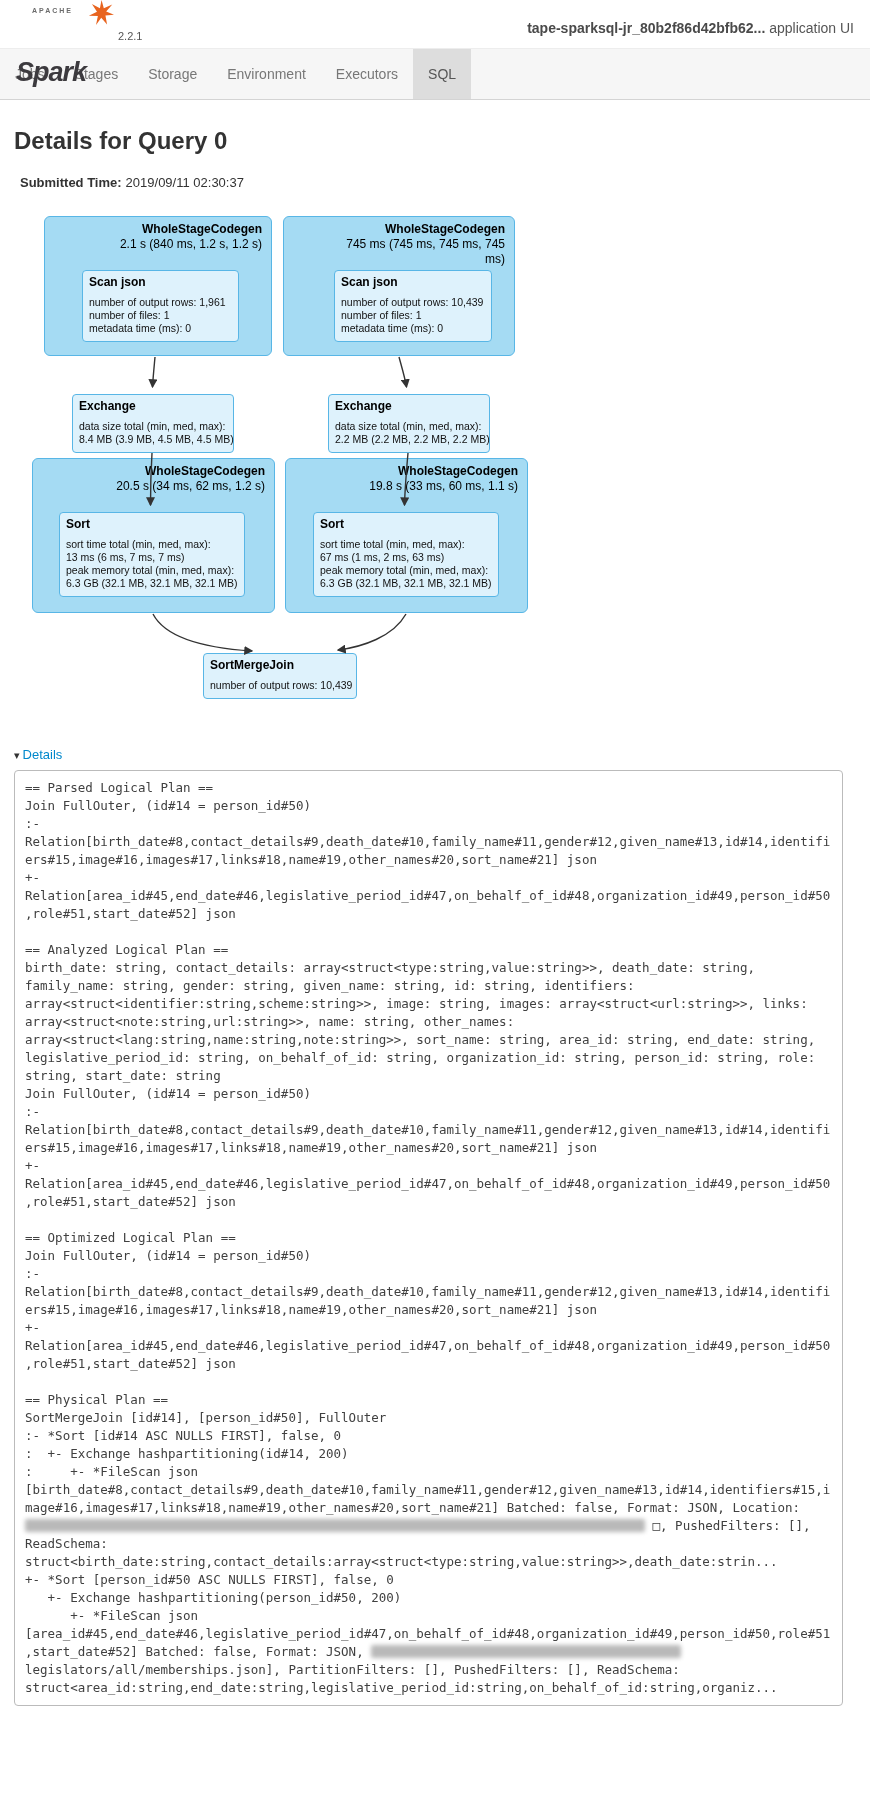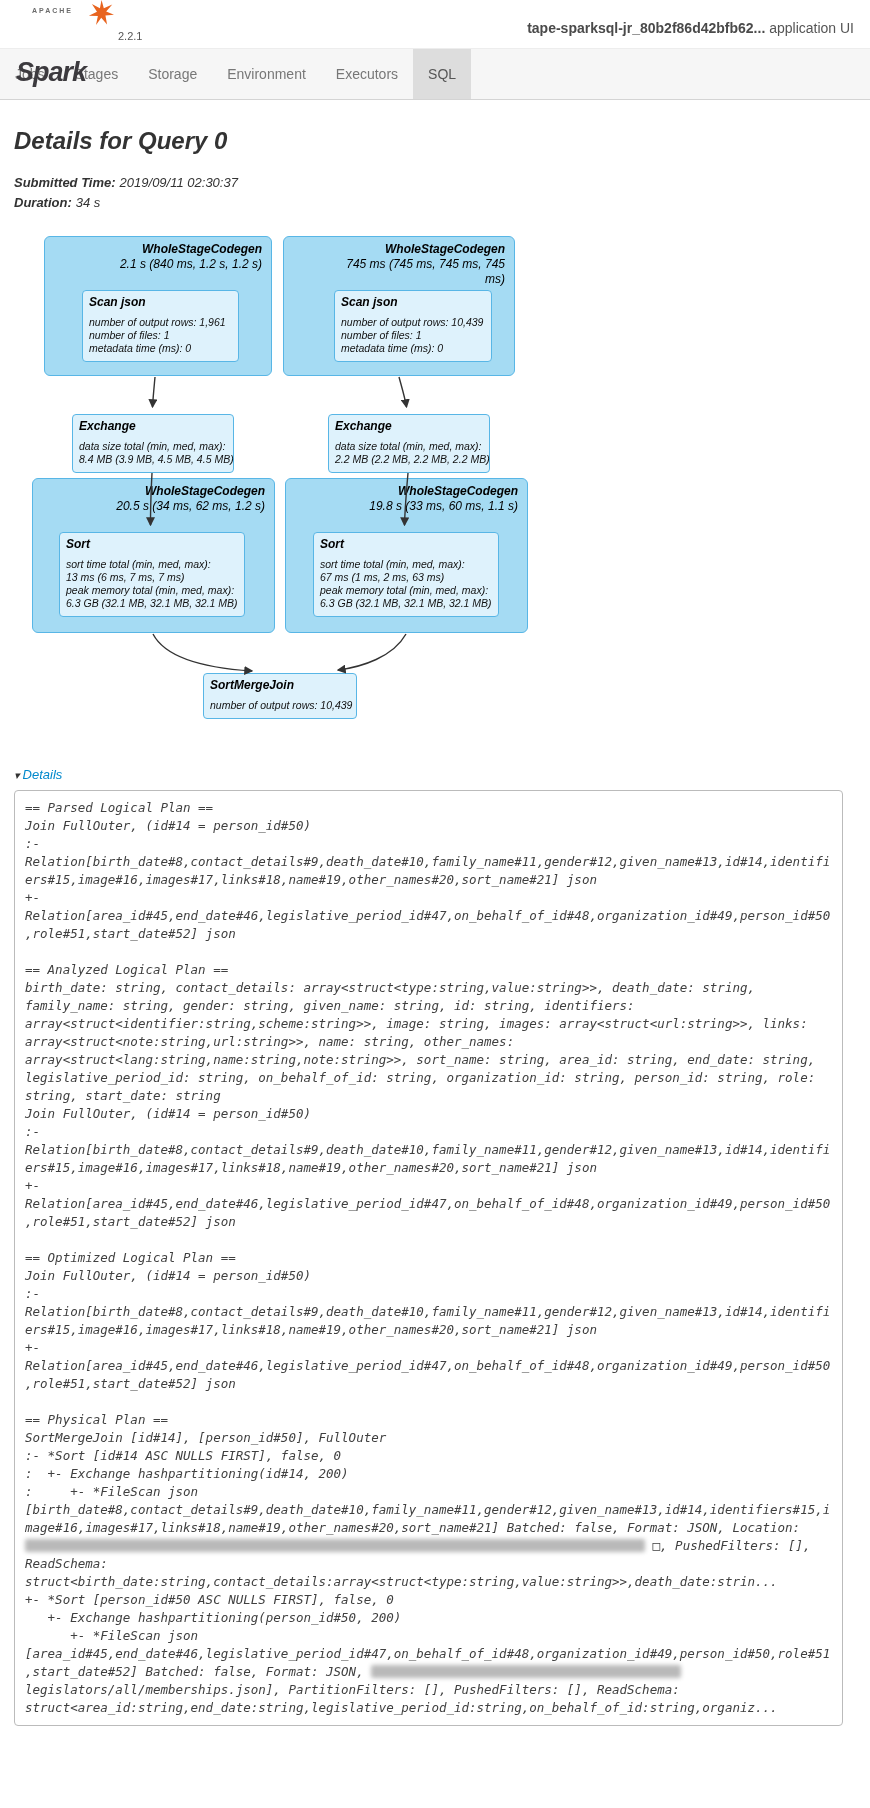--- a/index.html
+++ b/index.html
@@ -46,24 +46,24 @@
   .tab {
     padding: 15px 15px;
     font-size: 14px;
     line-height: 20px;
     color: #777;
     cursor: pointer;
   }
   .tab.active { background: #dddddd; color: #555; }
 
   
-  main { padding: 0 27px 24px 14px; font-style: italic; }
+  main { padding: 0 27px 24px 14px; }
   h2.page-title { font-size: 24px; font-weight: bold; color: #333; margin: 27px 0 18px 0; }
   .meta { font-size: 13px; line-height: 19px; margin: 0 0 1px 0; color: #333; }
-  .meta b { margin-right: 4px; }
+  .meta b { margin-right: 4px; margin-left: 6px; }
   a.link { color: #0088cc; text-decoration: none; cursor: pointer; }
 
   
   .dag { position: relative; width: 700px; height: 497px; margin: 24px 0 8px 18px; }
   .dag svg.edges { position: absolute; left: 0; top: 0; overflow: visible; pointer-events: none; z-index: 3; }
   .cluster {
     position: absolute;
     background: #a5dbf3;
     border: 1px solid #58b6e6;
     border-radius: 6px;
@@ -148,23 +148,20 @@
   <div class="tab">Environment</div>
   <div class="tab">Executors</div>
   <div class="tab active">SQL</div>
 </nav>
 
 <main>
   <h2 class="page-title">Details for Query 0</h2>
 
   <div class="meta">
     <b>Submitted Time:</b><span>2019/09/11 02:30:37</span>
-  </div>
-  <div class="meta">
-    <b>Duration:</b><span>34 s</span>
   </div>
 
   <div class="dag">
 
     <div class="cluster" style="left:12px; top:0; width:228px; height:140px;">
       <div class="cluster-label">
         <span class="ct">WholeStageCodegen</span>
         <span class="cd">2.1 s (840 ms, 1.2 s, 1.2 s)</span>
       </div>
       <div class="node" style="left:37px; top:53px; width:157px;">

